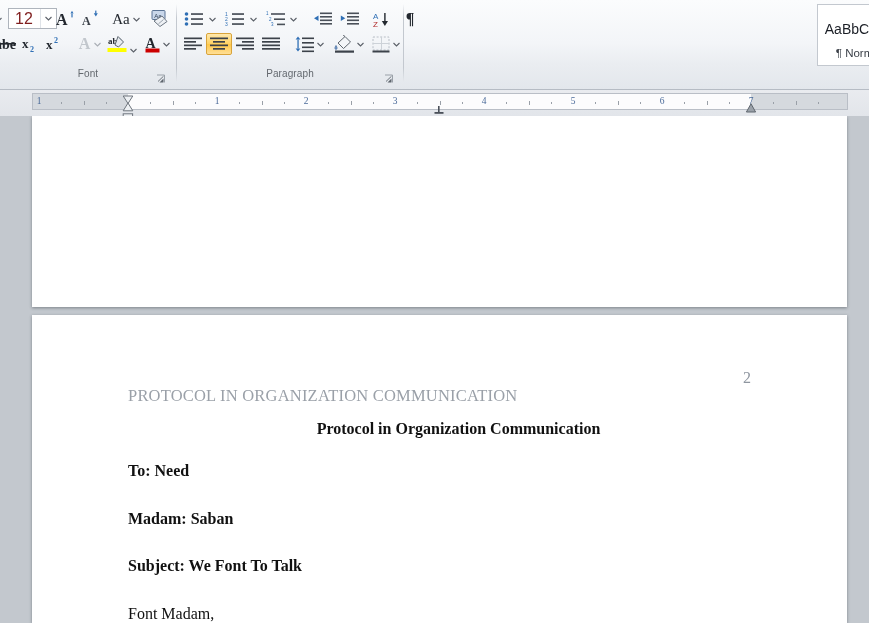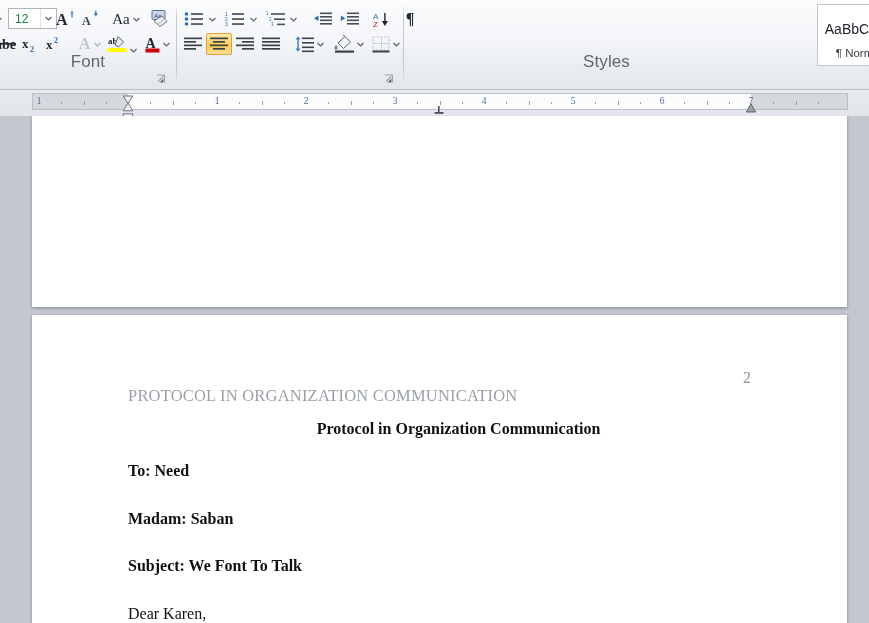--- a/index.html
+++ b/index.html
@@ -14,22 +14,22 @@
   
   .ribbon{
     position:absolute;left:0;top:0;width:869px;height:90px;
     background:linear-gradient(180deg,#fbfcfd 0%,#f3f5f8 48%,#eaedf1 72%,#e3e7ec 100%);
     border-bottom:1px solid #b6bcc4;
     box-sizing:border-box;
   }
   .grp{position:absolute;top:0;height:89px;}
   .grp-body{position:absolute;left:0;top:4px;right:0;height:60px;}
   .grp-label{
-    position:absolute;bottom:17px;left:0;right:0;text-align:center;
-    font-size:17px;color:#63686e;letter-spacing:.1px;
+    position:absolute;bottom:10px;left:0;right:0;text-align:center;
+    font-size:10px;color:#63686e;letter-spacing:.1px;
   }
   .grp-sep{position:absolute;top:4px;width:1px;height:78px;
     background:linear-gradient(180deg,rgba(190,195,202,0) 0%,#c3c8cf 18%,#c3c8cf 82%,rgba(190,195,202,0) 100%);}
   .launcher{position:absolute;bottom:4px;width:12px;height:12px;cursor:pointer;}
   .launcher svg{display:block;}
 
   
   .btn{position:absolute;display:flex;align-items:center;justify-content:center;
     border:1px solid transparent;border-radius:2px;box-sizing:border-box;cursor:pointer;
     color:#2a2f36;}
@@ -37,21 +37,21 @@
     background:linear-gradient(180deg,#ffe9ad 0%,#ffd264 48%,#ffc849 52%,#ffdf97 100%);
     border:1px solid #d9a43b;border-radius:2px;
   }
   .ico{display:block;}
   .carat{width:7px;height:7px;display:block;}
   .carat svg{display:block}
 
   
   .combo{position:absolute;background:#fff;border:1px solid #aeb4bc;box-sizing:border-box;
     display:flex;align-items:center;cursor:text;}
-  .combo .val{font-size:12px;color:#15803d;padding-left:6px;flex:1;}
+  .combo .val{font-size:16px;color:#7f1d1d;padding-left:6px;flex:1;}
   .combo .cbtn{width:15px;height:100%;display:flex;align-items:center;justify-content:center;
     border-left:1px solid #dfe3e8;cursor:pointer;}
 
   
   .g{font-family:"Liberation Serif", serif;line-height:1;}
 
   
   .gallery{position:absolute;left:413px;top:4px;width:456px;height:62px;
     background:#fff;border:1px solid #c3c8cf;box-sizing:border-box;overflow:hidden;}
   .style-item{position:absolute;top:0;height:60px;width:72px;
@@ -391,41 +391,41 @@
             <rect x="0.5" y="14.5" width="17" height="2" fill="#3c424a"></rect>
           </svg>
           <span class="carat" style="margin-left:2px;">
               <svg viewBox="0 0 7 7">
                 <path d="M0.5 2 L3.5 5 L6.5 2" fill="none" stroke="#5b6068" stroke-width="1.1"></path>
               </svg>
             </span>
         </div>
       </div>
 
+      <div class="grp-label">Paragraph</div>
       <div class="launcher" style="right:8px;">
         <svg width="12" height="12" viewBox="0 0 12 12">
           <path d="M2 2 L9.5 2 L9.5 9.5" fill="none" stroke="#9aa1a9" stroke-width="1"></path>
           <path d="M3 8.5 L8.5 3.2" stroke="#6d747c" stroke-width="1"></path>
           <path d="M8.5 9.5 L4.5 9.5 L8.5 5.5 Z" fill="#5f666e"></path>
         </svg>
       </div>
     </div>
 
     <div class="grp-sep" style="left:403px;"></div>
 
     <div class="grp" id="grp-styles" style="left:404px;width:465px;">
       <div class="gallery" id="styles-gallery">
           <div class="style-item" style="left: 4px; width: 74px;">
             <div class="style-prev">
               <span style="color: rgb(27, 31, 38); font-size: 14px; font-family: &quot;Liberation Sans&quot;, sans-serif;">AaBbCcDc</span>
             </div>
             <div class="style-name">¶ Normal</div>
           </div>
         </div>
-      <div class="grp-label" style="left:0;right:60px;">Styles</div>
     </div>
   </div>
 
   <div class="rulerwrap">
     <div class="ruler" id="ruler">
       <div class="ruler-out-l"></div>
       <div class="ruler-out-r"></div>
       <div class="ruler-in"></div>
       <div id="ruler-marks">
           <div class="rnum" style="left: 6px;">1</div>
@@ -501,18 +501,18 @@
     <div class="page page1"></div>
 
     <div class="page page2">
       <div class="pnum">2</div>
       <div class="dhdr">PROTOCOL IN ORGANIZATION COMMUNICATION</div>
       <div class="dtitle">Protocol in Organization  Communication</div>
       <div id="doc-lines">
           <div class="dline b" style="top: 147px;">To: Need</div>
           <div class="dline b" style="top: 195px;">Madam: Saban</div>
           <div class="dline b" style="top: 242px;">Subject: We Font To Talk</div>
-          <div class="dline" style="top: 290px;">Dear Karen,</div>
+          <div class="dline" style="top: 290px;">Font Madam,</div>
         </div>
     </div>
 
   </div>
 </div>
 
 </body></html>

